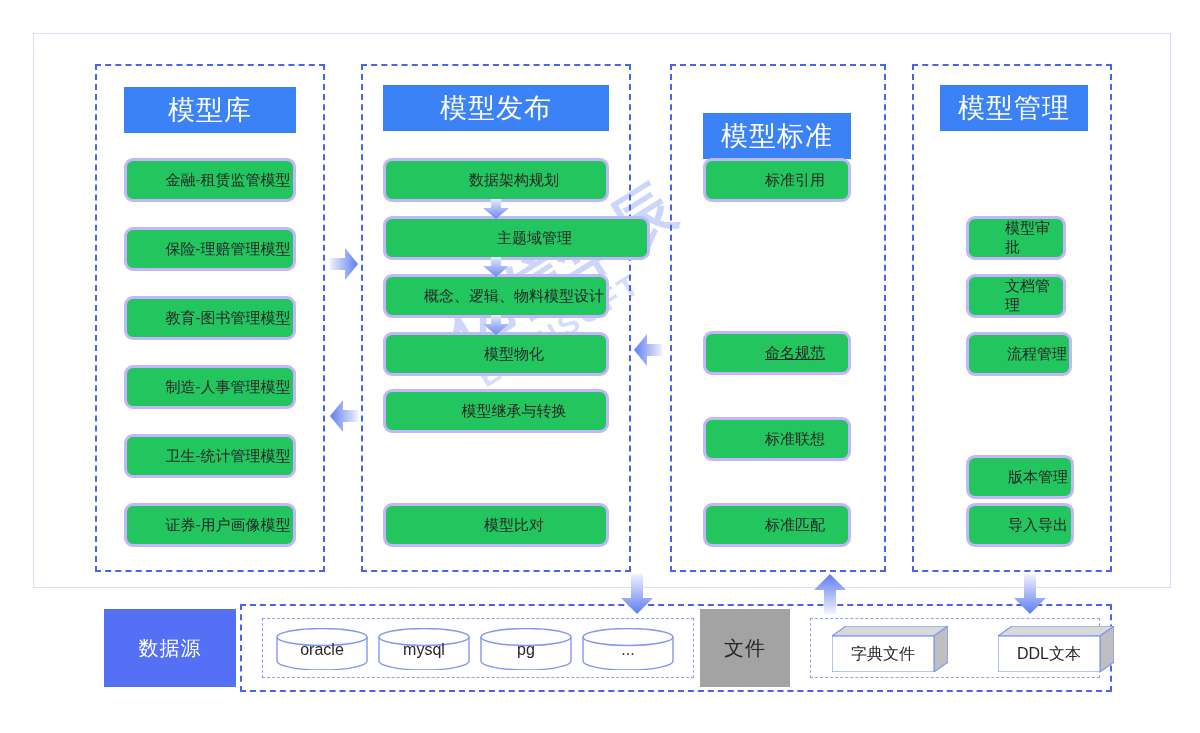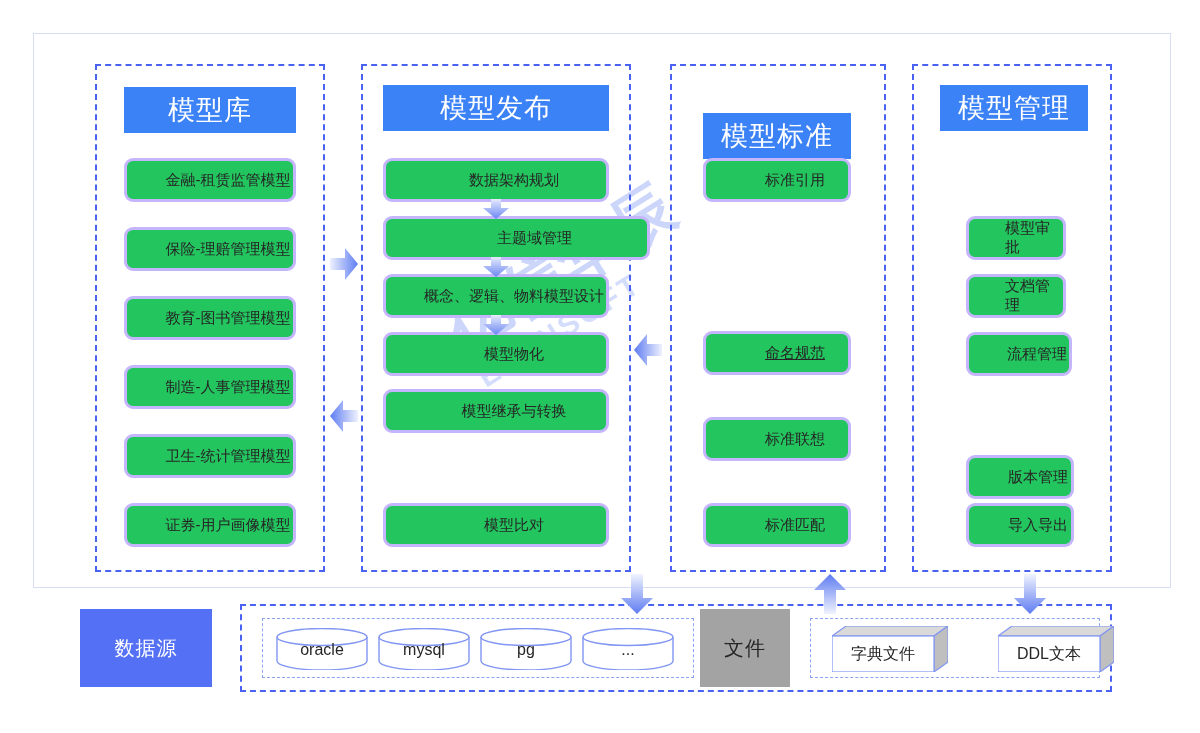--- a/index.html
+++ b/index.html
@@ -249,21 +249,21 @@
   <svg class="arrow" style="left:1014px;top:574px;" width="32" height="40" viewBox="0 0 32 40">
     <defs>
         <linearGradient id="gv3" x1="0" y1="0" x2="0" y2="1">
       <stop offset="0%" stop-color="#f0f3fe"></stop>
           <stop offset="100%" stop-color="#5e7cf1"></stop>
     </linearGradient>
       </defs>
     <path d="M10 0 H22 V24 H32 L16 40 L0 24 H10 Z" fill="url(#gv3)"></path>
   </svg>
 
-  <div class="ds-badge" style="left:80px;top:609px;width:132px;height:78px;">数据源</div>
+  <div class="ds-badge" style="left:104px;top:609px;width:132px;height:78px;">数据源</div>
 
   <div class="bottom-dash" style="left:240px;top:604px;width:872px;height:88px;"></div>
 
   <div class="inner-dash" style="left:262px;top:618px;width:432px;height:60px;"></div>
 
   <div class="cyl" style="left:276px;top:628px;width:92px;height:42px;">
     <svg width="92" height="42" viewBox="0 0 92 42">
       <path d="M1 9 V33 a45 9 0 0 0 90 0 V9" fill="#ffffff" stroke="#8296f3" stroke-width="1.4"></path>
       <ellipse cx="46" cy="9" rx="45" ry="8.5" fill="#ffffff" stroke="#8296f3" stroke-width="1.4"></ellipse>
     </svg>

